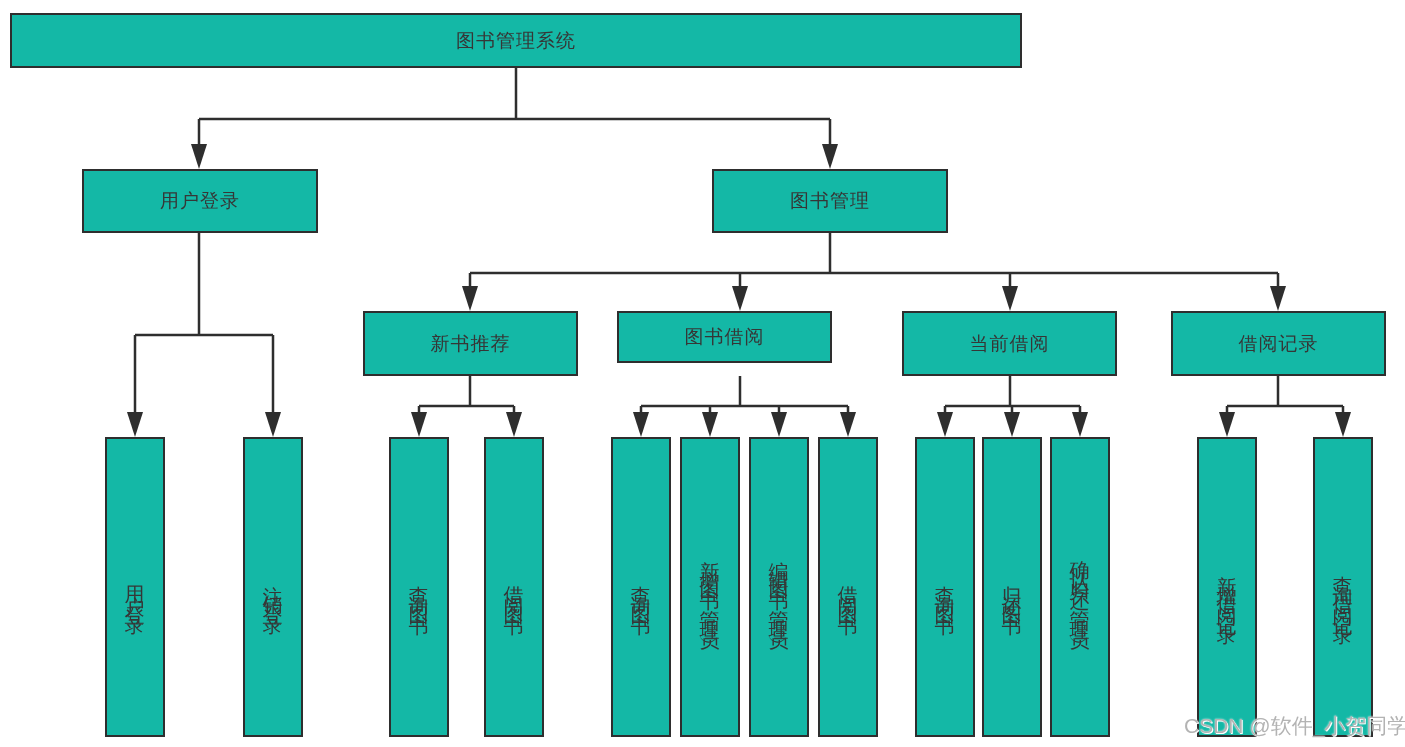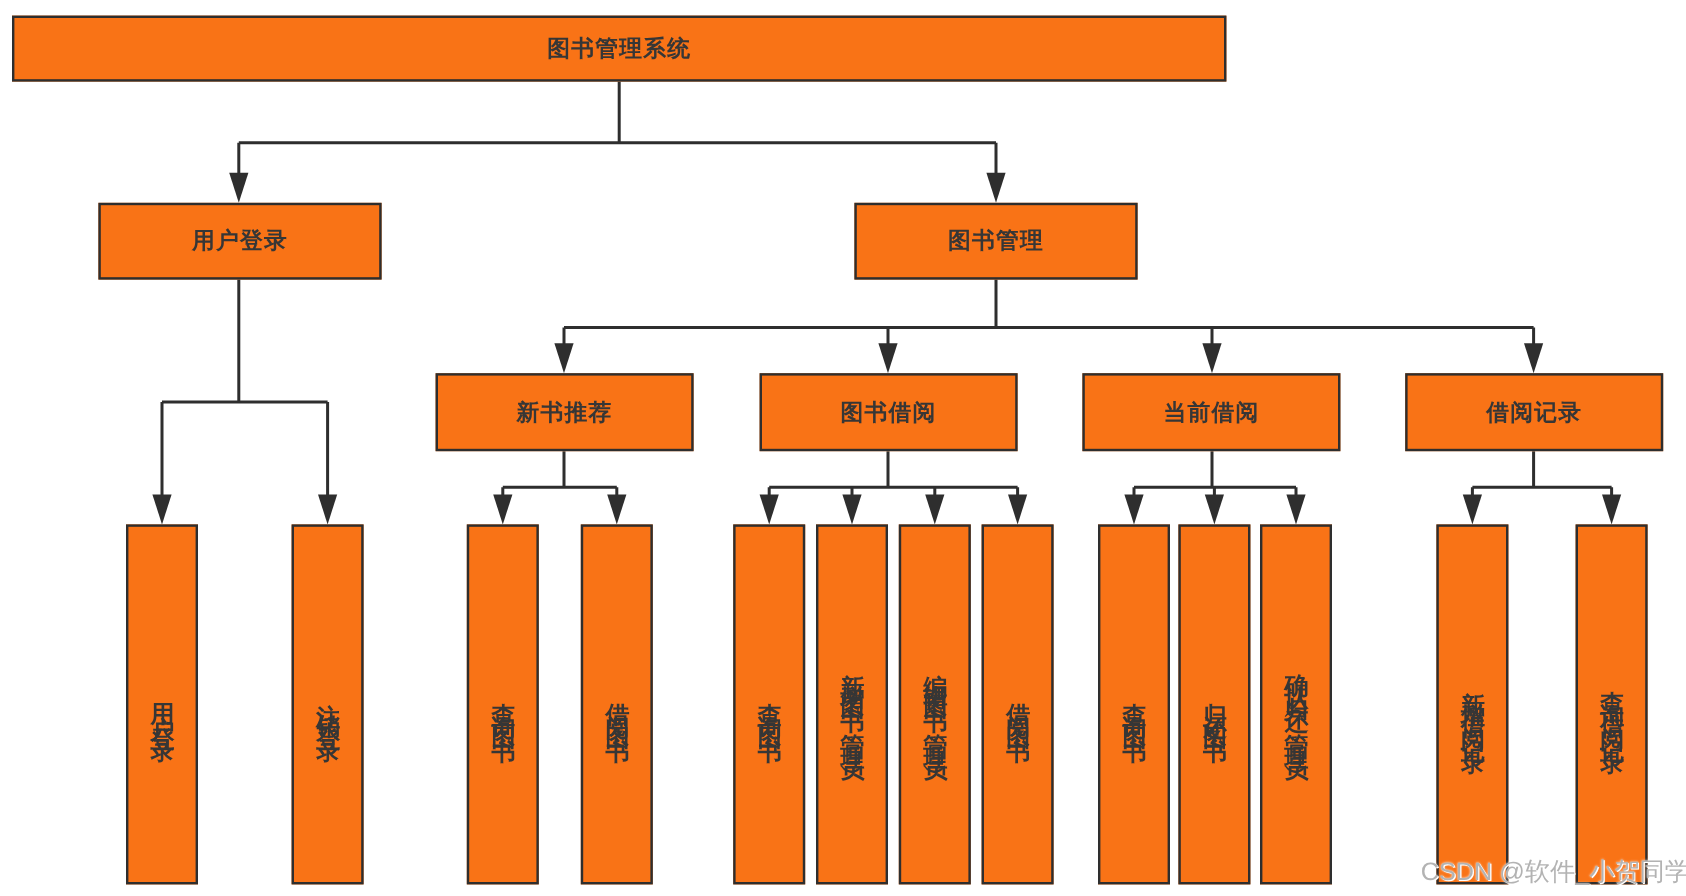--- a/index.html
+++ b/index.html
@@ -14,28 +14,27 @@
   #connectors {
     position: absolute;
     left: 0; top: 0;
     width: 1405px; height: 747px;
     z-index: 1;
   }
   .box {
     position: absolute;
     box-sizing: border-box;
     border: 2.5px solid #2e2e2e;
-    background: #f97316;
+    background: #14b8a6;
     color: #363636;
     display: flex;
     align-items: center;
     justify-content: center;
     z-index: 2;
     text-align: center;
-    font-weight: bold;
   }
   .box.h {
     font-size: 19px;
     letter-spacing: 1px;
   }
   .box.v {
     writing-mode: vertical-rl;
     text-orientation: mixed;
     font-size: 20px;
     letter-spacing: 10px;
@@ -88,21 +87,21 @@
       <polygon points="1335,412 1351,412 1343,437"></polygon>
     </g>
   </svg>
 
   <div class="box h" style="left:10px; top:13px; width:1012px; height:55px;">图书管理系统</div>
 
   <div class="box h" style="left:82px; top:169px; width:236px; height:64px;">用户登录</div>
   <div class="box h" style="left:712px; top:169px; width:236px; height:64px;">图书管理</div>
 
   <div class="box h" style="left:363px; top:311px; width:215px; height:65px;">新书推荐</div>
-  <div class="box h" style="left:633px; top:311px; width:215px; height:65px;">图书借阅</div>
+  <div class="box h" style="left:617px; top:311px; width:215px; height:52px;">图书借阅</div>
   <div class="box h" style="left:902px; top:311px; width:215px; height:65px;text-align:right;">当前借阅</div>
   <div class="box h" style="left:1171px; top:311px; width:215px; height:65px;">借阅记录</div>
 
   <div class="box v" style="left:105px; top:437px; width:60px; height:300px;">用户登录</div>
   <div class="box v" style="left:243px; top:437px; width:60px; height:300px;">注销登录</div>
 
   <div class="box v" style="left:389px; top:437px; width:60px; height:300px;">查询图书</div>
   <div class="box v" style="left:484px; top:437px; width:60px; height:300px;">借阅图书</div>
 
   <div class="box v" style="left:611px; top:437px; width:60px; height:300px;">查询图书</div>

